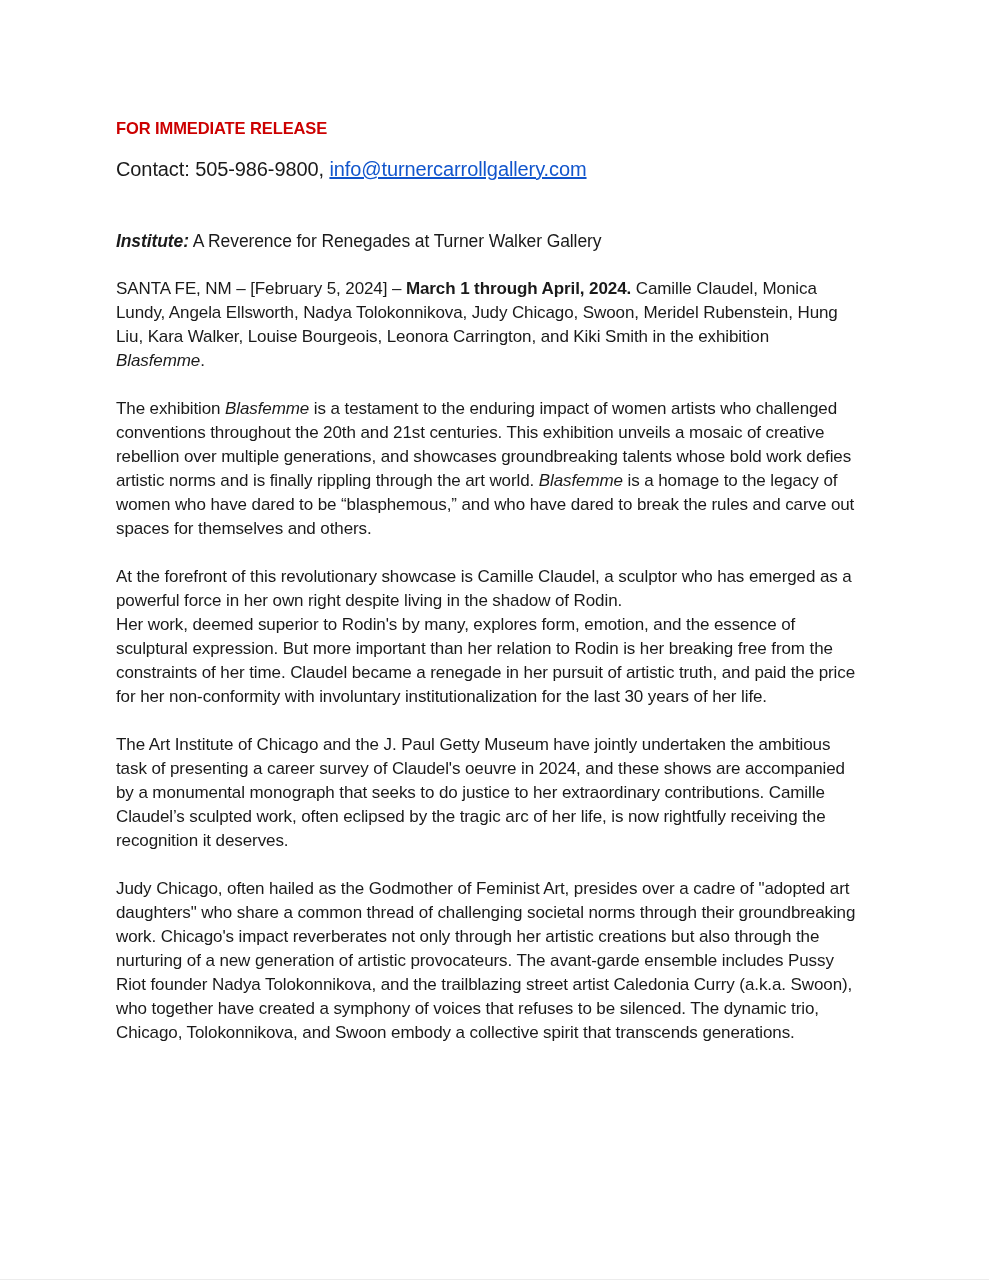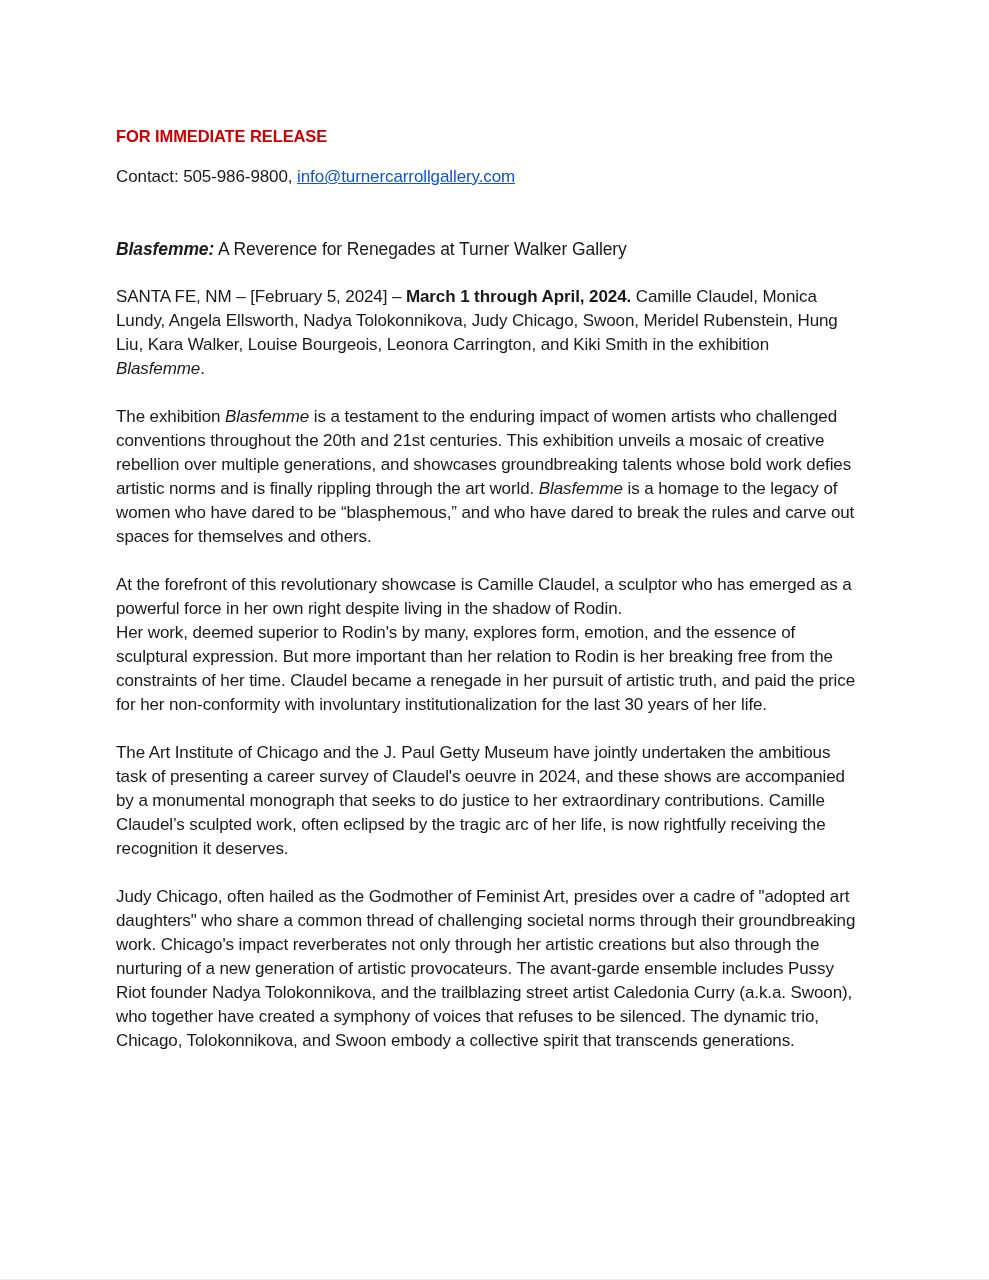--- a/index.html
+++ b/index.html
@@ -19,36 +19,36 @@
       position: absolute;
       left: 0; top: 0;
       width: 989px;
       height: 1279px;
       background: #ffffff;
       border-bottom: 1px solid #ececec;
     }
     .content {
       position: absolute;
       left: 116px;
-      top: 125px;
+      top: 117px;
       width: 760px;
       font-size: 17px;
       line-height: 24px;
       letter-spacing: -0.1px;
     }
     .release {
       color: #cc0000;
       font-weight: bold;
       font-size: 16.5px;
       margin: 0;
       line-height: 22px;
     }
     .contact {
       margin: 19px 0 12px 0;
-      font-size: 17px;
+      font-size: 20px;
       line-height: 22px;
     }
     .contact a {
       color: #1155cc;
       text-decoration: underline;
     }
     .headline {
       margin: 49px 0 0 0;
       font-size: 17.5px;
       line-height: 24px;
@@ -72,21 +72,21 @@
 <div class="page">
   <div class="content">
 
     <p class="release">FOR IMMEDIATE RELEASE</p>
 
     <p class="contact">
       <span>Contact: 505-986-9800, </span><a href="mailto:info@turnercarrollgallery.com">info@turnercarrollgallery.com</a>
     </p>
 
     <p class="headline">
-      <span class="ht">Blasfemme:</span><span> A Reverence for Renegades at Turner Walker Gallery</span>
+      <span class="ht">Institute:</span><span> A Reverence for Renegades at Turner Walker Gallery</span>
     </p>
 
     <p class="body first"><span>SANTA FE, NM – [February 5, 2024] – </span><b>March 1 through April, 2024.</b><span> Camille Claudel, Monica Lundy, Angela Ellsworth, Nadya Tolokonnikova, Judy Chicago, Swoon, Meridel Rubenstein, Hung Liu, Kara Walker, Louise Bourgeois, Leonora Carrington, and Kiki Smith in the exhibition </span><i>Blasfemme</i><span>.</span></p>
 
     <p class="body"><span>The exhibition </span><i>Blasfemme</i><span> is a testament to the enduring impact of women artists who challenged conventions throughout the 20th and 21st centuries. This exhibition unveils a mosaic of creative rebellion over multiple generations, and showcases groundbreaking talents whose bold work defies artistic norms and is finally rippling through the art world. </span><i>Blasfemme</i><span> is a homage to the legacy of women who have dared to be “blasphemous,” and who have dared to break the rules and carve out spaces for themselves and others.</span></p>
 
     <p class="body"><span>At the forefront of this revolutionary showcase is Camille Claudel, a sculptor who has emerged as a powerful force in her own right despite living in the shadow of Rodin.</span><br><span>Her work, deemed superior to Rodin's by many, explores form, emotion, and the essence of sculptural expression. But more important than her relation to Rodin is her breaking free from the constraints of her time. Claudel became a renegade in her pursuit of artistic truth, and paid the price for her non-conformity with involuntary institutionalization for the last 30 years of her life.</span></p>
 
     <p class="body">The Art Institute of Chicago and the J. Paul Getty Museum have jointly undertaken the ambitious task of presenting a career survey of Claudel's oeuvre in 2024, and these shows are accompanied by a monumental monograph that seeks to do justice to her extraordinary contributions. Camille Claudel’s sculpted work, often eclipsed by the tragic arc of her life, is now rightfully receiving the recognition it deserves.</p>
 

